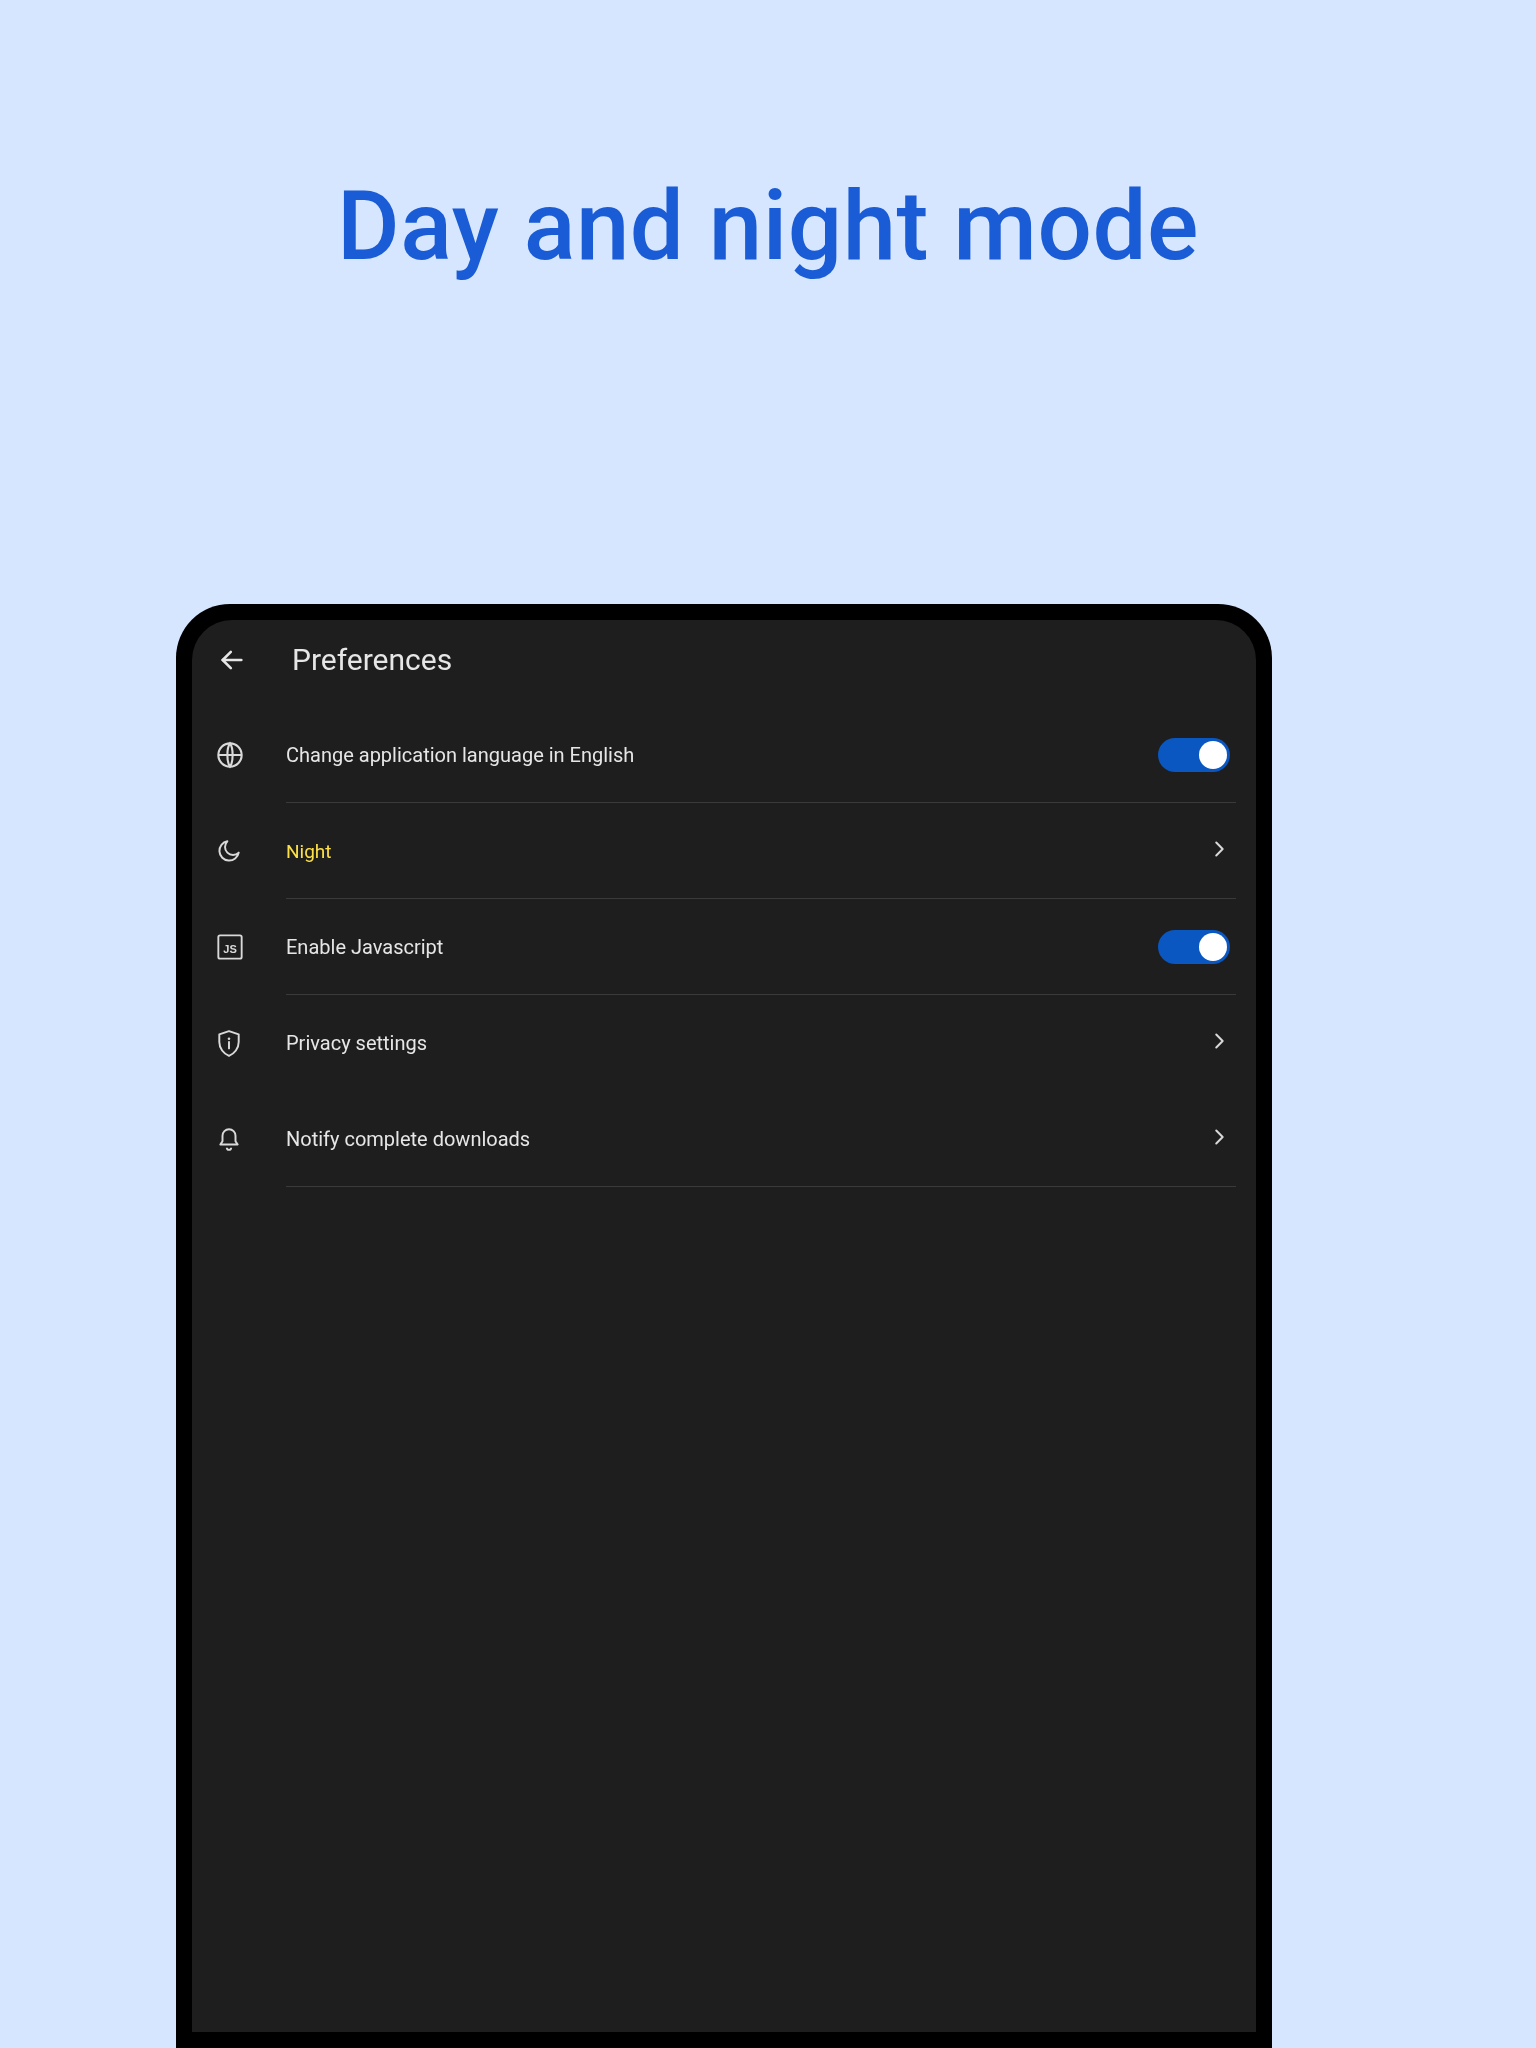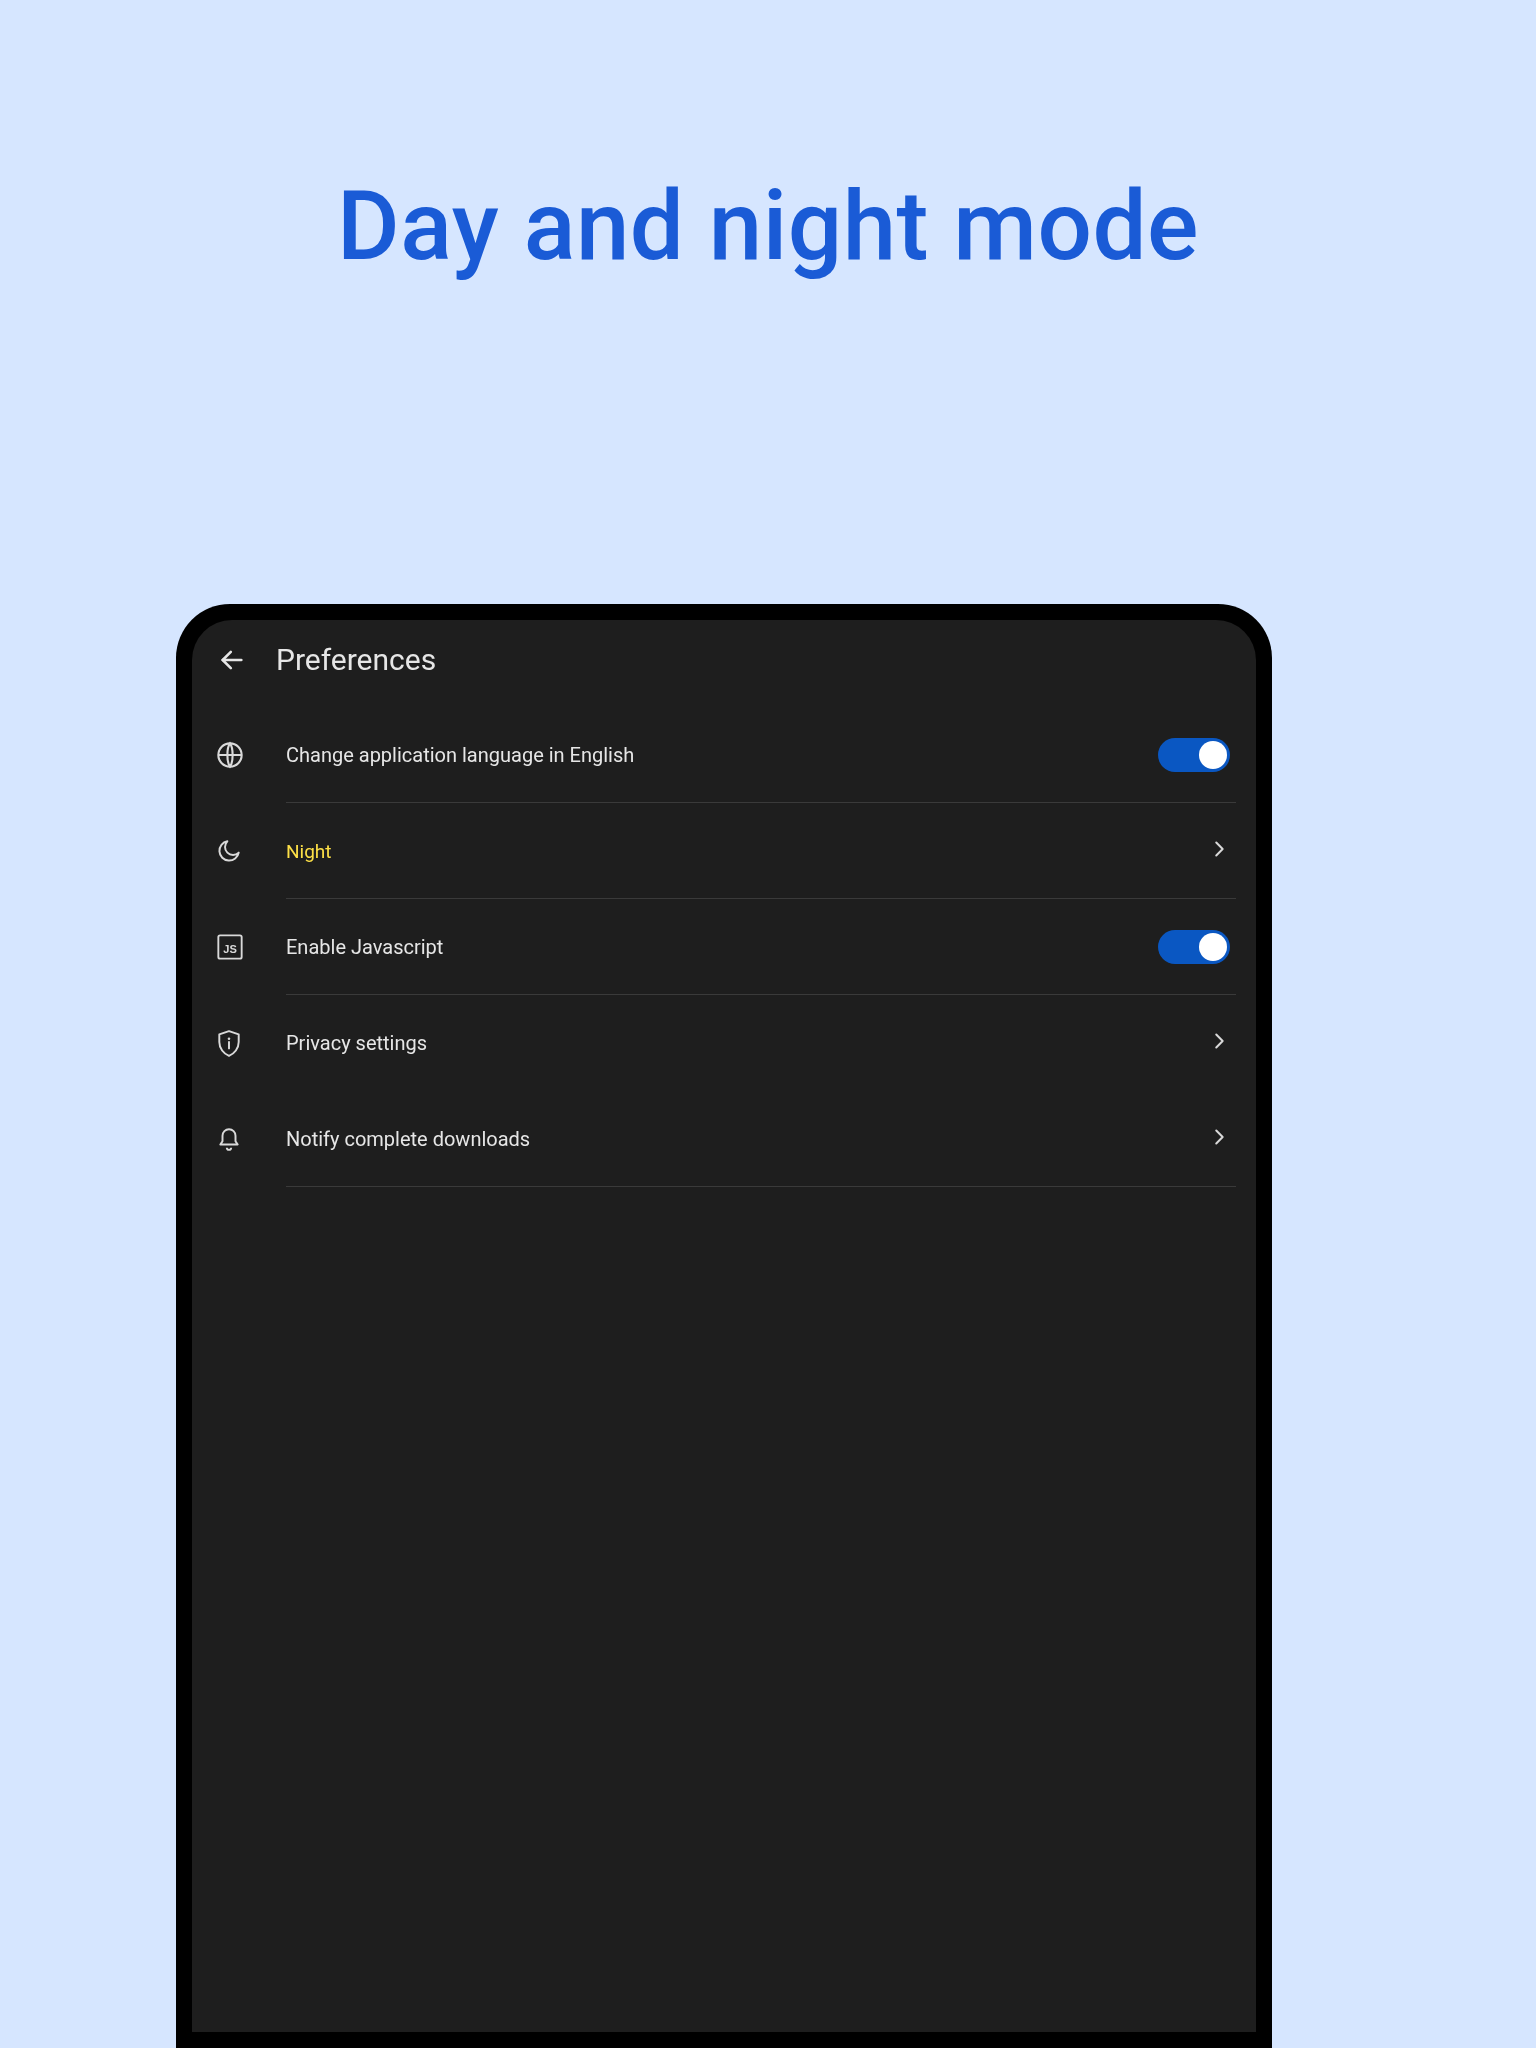--- a/index.html
+++ b/index.html
@@ -66,20 +66,21 @@
   .appbar {
     display: flex;
     align-items: center;
     gap: 28px;
     padding: 22px 24px 30px 24px;
   }
   .appbar .title {
     font-size: 30px;
     font-weight: 400;
     color: #e6e6e6;
+    margin-left: 16px;
   }
   .back-btn {
     width: 32px; height: 32px;
     display: flex; align-items: center; justify-content: center;
     background: transparent; border: none; cursor: pointer;
   }
 
   
   .list { }
   .row {

